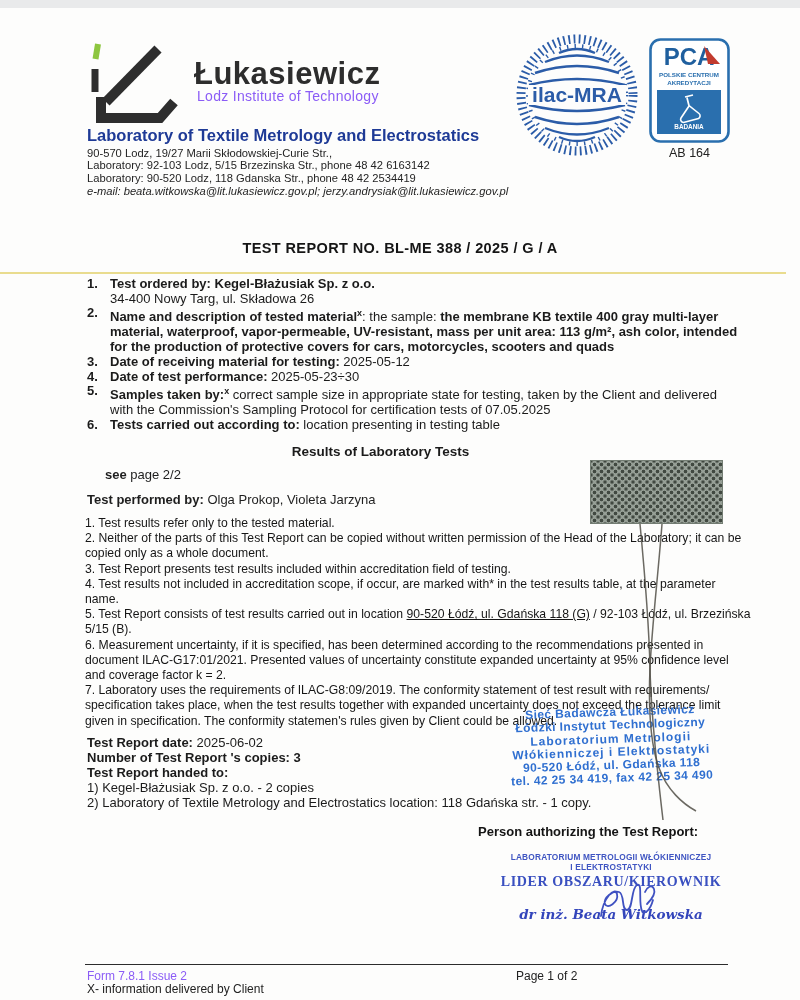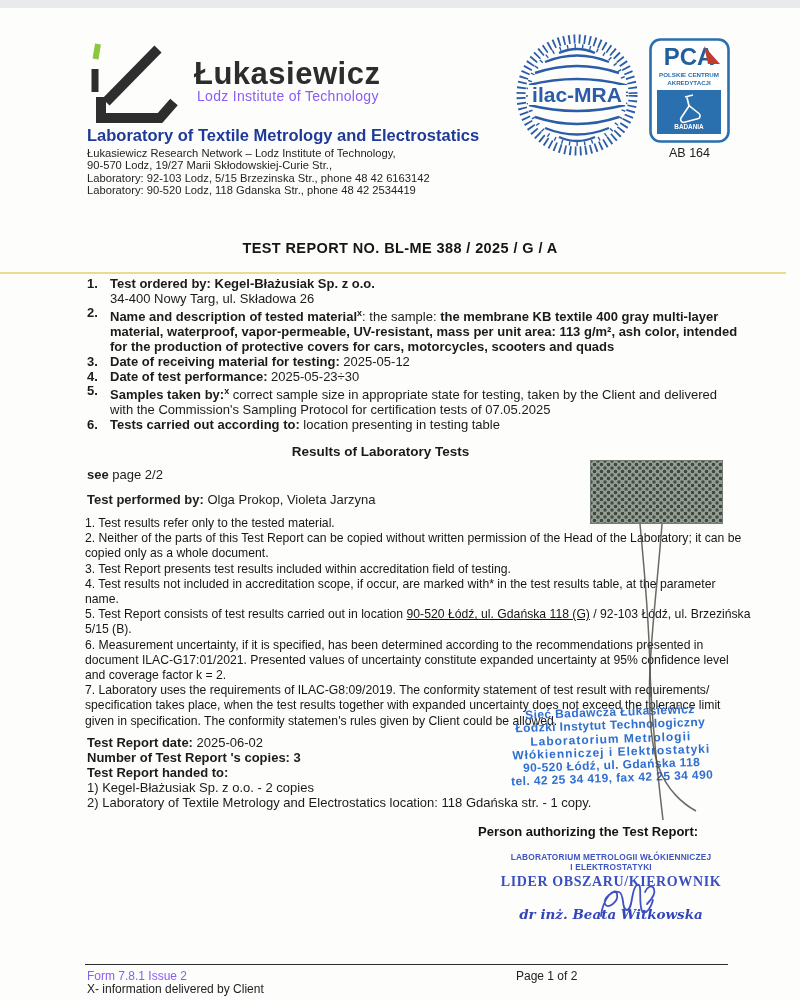--- a/index.html
+++ b/index.html
@@ -37,21 +37,21 @@
   .results-heading{left:0;top:436px;width:761px;text-align:center;font-size:13.5px;font-weight:bold;color:#1b1b1b;}
   .swatch{
     left:590px;top:452px;width:131px;height:62px;z-index:2;
     background-color:#99a299;
     background-image:
       radial-gradient(circle, #414941 1.6px, rgba(0,0,0,0) 2.15px),
       radial-gradient(circle, #414941 1.6px, rgba(0,0,0,0) 2.15px);
     background-size:7px 7px;background-position:0 0,3.5px 3.5px;
     border:1px solid #737d73;
   }
-  .see-line{left:87px;top:459px;font-size:13px;}
+  .see-line{left:105px;top:459px;font-size:13px;}
   .performed{left:87px;top:484px;font-size:13px;}
 
   
   .notes{left:85px;top:508px;width:667px;font-size:12.2px;line-height:15.2px;color:#161616;}
   .notes p{margin:0;}
   .u{text-decoration:underline;}
 
   
   .addr-stamp{
     left:458px;top:698px;width:306px;text-align:center;z-index:3;
@@ -89,24 +89,24 @@
     <line x1="12" y1="4" x2="9.5" y2="19" stroke="#8dc63f" stroke-width="6" stroke-linecap="butt"></line>
     <line x1="9" y1="29" x2="9" y2="52" stroke="#2e2e2e" stroke-width="7"></line>
     <line x1="72" y1="9" x2="20" y2="62" stroke="#2e2e2e" stroke-width="10"></line>
     <polyline points="15,57 15,78 74,78 88,62" fill="none" stroke="#2e2e2e" stroke-width="10" stroke-linejoin="miter"></polyline>
   </svg>
   <div class="abs brand">Łukasiewicz</div>
   <div class="abs brand-sub">Lodz Institute of Technology</div>
 
   <div class="abs lab-title">Laboratory of Textile Metrology and Electrostatics</div>
   <div class="abs addr">
-    <div>Łukasiewicz Research Network – Lodz Institute of Technology,</div>
     <div>90-570 Lodz, 19/27 Marii Skłodowskiej-Curie Str.,</div>
     <div>Laboratory: 92-103 Lodz, 5/15 Brzezinska Str., phone 48 42 6163142</div>
     <div>Laboratory: 90-520  Lodz, 118 Gdanska Str., phone 48 42 2534419</div>
+    <div class="email-line">e-mail:  beata.witkowska@lit.lukasiewicz.gov.pl;  jerzy.andrysiak@lit.lukasiewicz.gov.pl</div>
   </div>
 
   <svg class="abs ilac" viewBox="0 0 126 126">
     <circle cx="63" cy="63" r="56" fill="none" stroke="#2b5ca8" stroke-width="9" stroke-dasharray="1.8 3.4"></circle>
     <circle cx="63" cy="63" r="49" fill="none" stroke="#2b5ca8" stroke-width="4" stroke-dasharray="1.4 6.2"></circle>
     <path d="M15,53 Q63,41 111,53" fill="none" stroke="#2b5ca8" stroke-width="2.4"></path>
     <path d="M21,41 Q63,27 105,41" fill="none" stroke="#2b5ca8" stroke-width="2.4"></path>
     <path d="M31,30 Q63,17 95,30" fill="none" stroke="#2b5ca8" stroke-width="2.4"></path>
     <path d="M45,21 Q63,13 81,21" fill="none" stroke="#2b5ca8" stroke-width="2.4"></path>
     <path d="M15,73 Q63,85 111,73" fill="none" stroke="#2b5ca8" stroke-width="2.4"></path>

